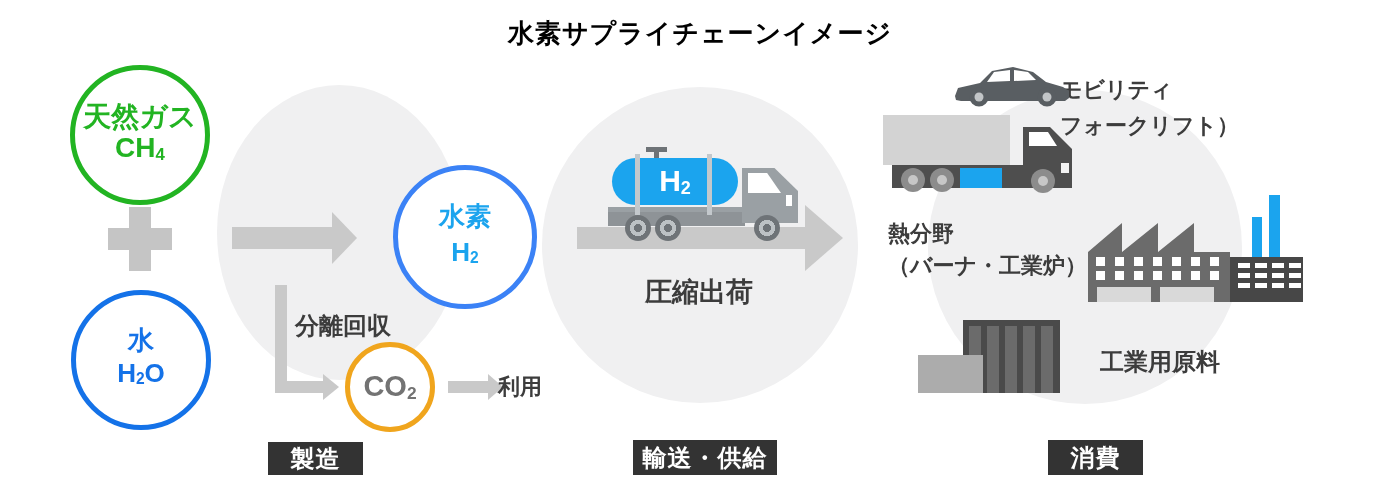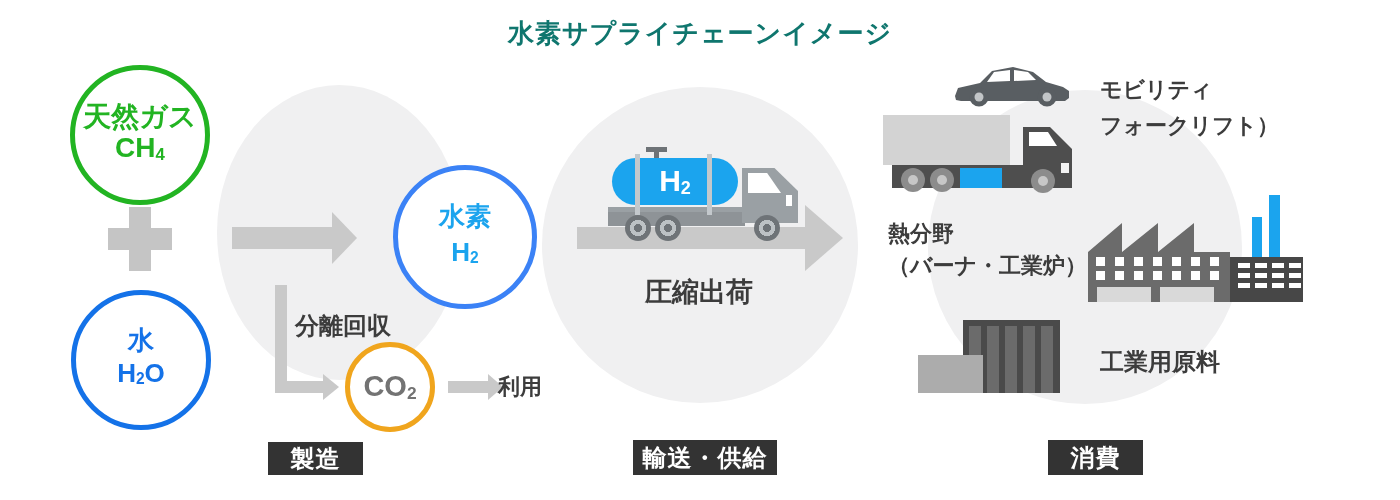--- a/index.html
+++ b/index.html
@@ -4,21 +4,21 @@
 <style>
   * { margin:0; padding:0; box-sizing:border-box; }
   body { background:#ffffff; font-family:"Liberation Sans","DejaVu Sans",sans-serif; }
   .canvas { position:relative; width:1400px; height:500px; background:#fff; overflow:hidden; }
   .abs { position:absolute; }
 
   
   .bgc { position:absolute; background:#f0f0f1; border-radius:50%; }
 
   .title { position:absolute; top:16px; left:0; width:1400px; text-align:center;
-           font-size:26px; font-weight:bold; color:#0f766e; letter-spacing:1px; }
+           font-size:26px; font-weight:bold; color:#000000; letter-spacing:1px; }
 
   
   .node { position:absolute; background:#fff; border-radius:50%;
           display:flex; flex-direction:column; align-items:center; justify-content:center;
           font-weight:bold; text-align:center; }
   .node-gas   { left:70px;  top:65px;  width:140px; height:140px; border:5px solid #22b422; color:#22b422; font-size:28px; line-height:31px; }
   .node-water { left:71px;  top:290px; width:140px; height:140px; border:5px solid #1472e8; color:#1472e8; font-size:26px; line-height:33px; }
   .node-h2    { left:393px; top:165px; width:144px; height:144px; border:5px solid #3b82f6; color:#1ba4ee; font-size:26px; line-height:36px; }
   .node-co2   { left:345px; top:342px; width:90px;  height:90px;  border:5px solid #f0a51d; color:#737373; font-size:29px; }
   sub { font-size:0.6em; vertical-align:-0.15em; }
@@ -72,21 +72,21 @@
              background:radial-gradient(circle,#6e7377 0 4px,#bcc1c4 4px 8px,#6e7377 8px 13px); }
   .t-wheel.w1 { left:30px; } .t-wheel.w2 { left:60px; } .t-wheel.w3 { left:159px; }
 
   
   .icon { position:absolute; z-index:2; }
   .car-icon       { left:953px;  top:62px; }
   .truck-icon     { left:883px;  top:113px; }
   .factory-icon   { left:1088px; top:195px; }
   .container-icon { left:918px;  top:320px; }
 
-  .mobility-label   { left:1100px; top:72px;  font-size:22px; line-height:36px; }
+  .mobility-label   { left:1060px; top:72px;  font-size:22px; line-height:36px; }
   .thermal-label    { left:888px;  top:218px; font-size:22px; line-height:32px; }
   .industrial-label { left:1100px; top:346px; font-size:24px; }
 </style>
 </head>
 <body>
 
 <div class="canvas">
 
   <div class="bgc" style="left:217px; top:85px;  width:245px; height:295px;"></div>
   <div class="bgc" style="left:542px; top:87px;  width:316px; height:316px;"></div>

